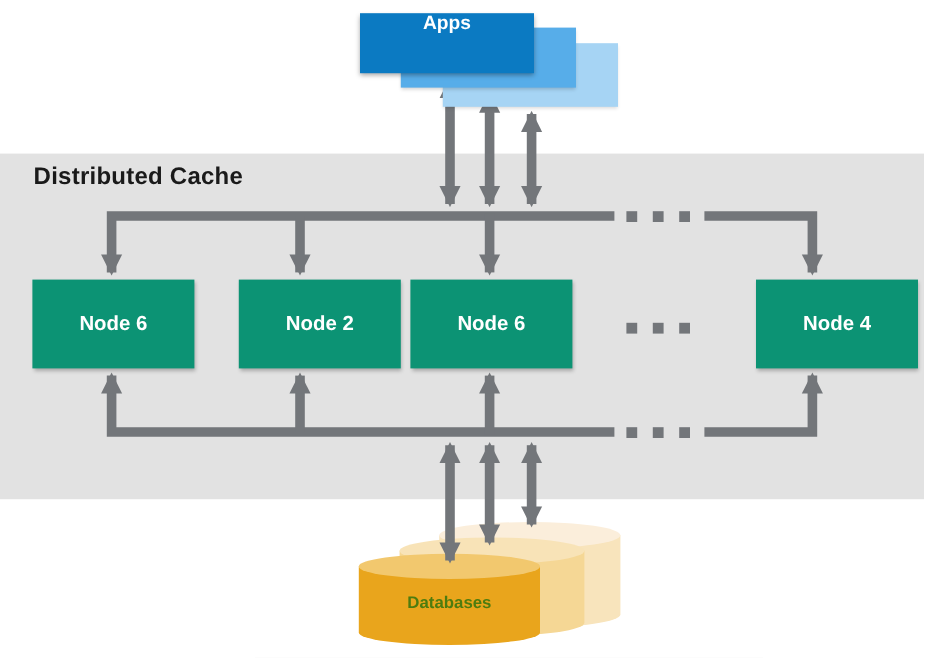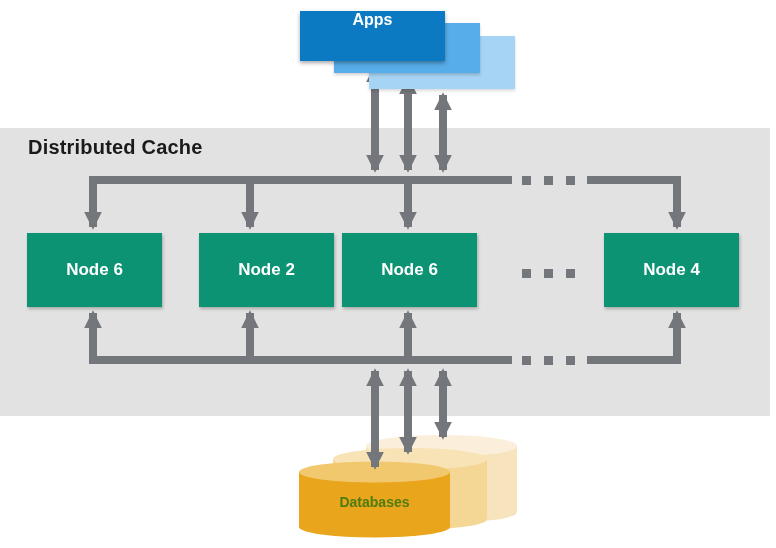--- a/index.html
+++ b/index.html
@@ -28,21 +28,21 @@
     display:flex;align-items:flex-start;justify-content:center;
   }
   .app-card.front .card-label{color:#fff;font-size:16px;font-weight:700;}
 
   .node-box{
     position:absolute;top:233px;width:135px;height:74px;z-index:3;
     background:var(--node-green);box-shadow:1px 2px 3px rgba(0,0,0,.25);
     display:flex;align-items:center;justify-content:center;
   }
   .node-box .node-label{color:#fff;font-size:17px;font-weight:700;}
-  .node-1{left:27px;} .node-2{left:183px;margin-left:16px;} .node-3{left:342px;} .node-4{left:604px;}
+  .node-1{left:27px;} .node-2{left:183px;margin-left:16px;} .node-3{left:342px;} .node-4{left:630px;}
 
   .db-label{
     position:absolute;left:299px;top:494px;width:151px;z-index:4;
     text-align:center;color:#4d7c0f;font-size:14px;font-weight:700;
   }
 
   
   .gline{stroke:var(--arrow-gray);stroke-width:8;fill:none;}
   .arrow-fill{fill:var(--arrow-gray);}
   .dot{fill:var(--arrow-gray);}

